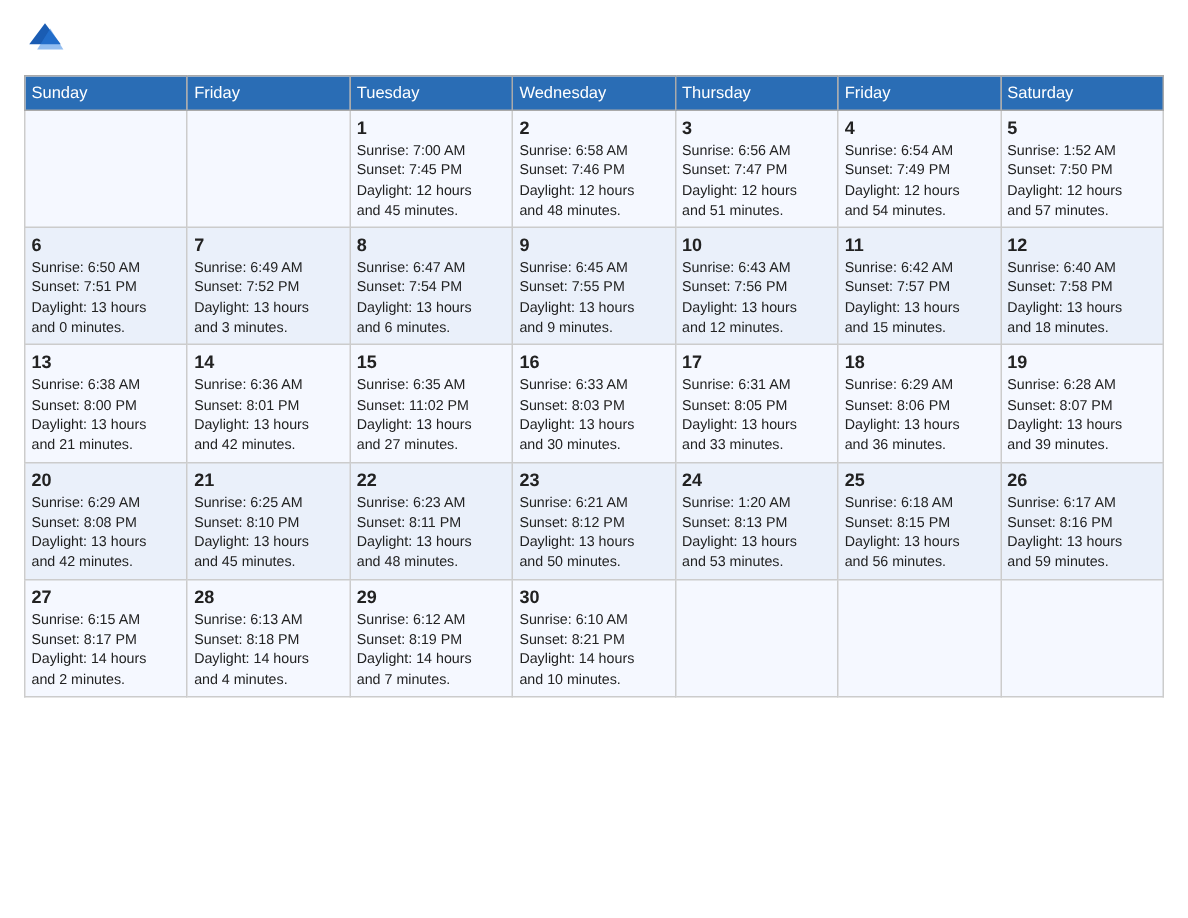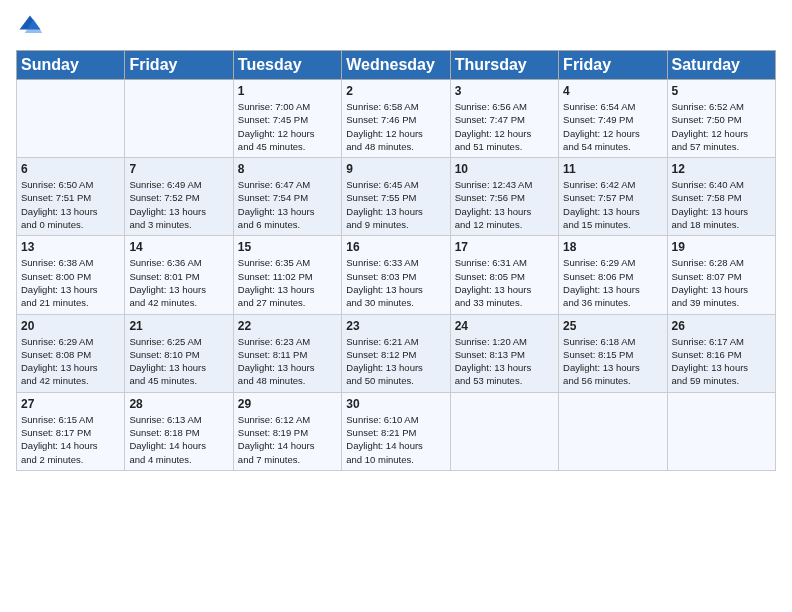--- a/index.html
+++ b/index.html
@@ -59,22 +59,22 @@
       color: #444;
     }
     table {
       width: 100%;
       border-collapse: collapse;
       table-layout: fixed;
     }
     thead th {
       background-color: #2a6db5;
       color: #fff;
-      font-size: 16px;
-      font-weight: bold;
+      font-size: 11px;
+      font-weight: normal;
       padding: 5px 4px;
       text-align: left;
       border: 1px solid #aaa;
     }
     tbody td {
       vertical-align: top;
       border: 1px solid #ccc;
       padding: 4px 4px;
       font-size: 9.5px;
       color: #222;
@@ -157,21 +157,21 @@
           </td>
           <td>
             <span class="day-num">4</span>
             <span class="cell-line">Sunrise: 6:54 AM</span>
             <span class="cell-line">Sunset: 7:49 PM</span>
             <span class="cell-line">Daylight: 12 hours</span>
             <span class="cell-line">and 54 minutes.</span>
           </td>
           <td>
             <span class="day-num">5</span>
-            <span class="cell-line">Sunrise: 6:52 AM</span>
+            <span class="cell-line">Sunrise: 1:52 AM</span>
             <span class="cell-line">Sunset: 7:50 PM</span>
             <span class="cell-line">Daylight: 12 hours</span>
             <span class="cell-line">and 57 minutes.</span>
           </td>
         </tr>
         <tr>
           <td>
             <span class="day-num">6</span>
             <span class="cell-line">Sunrise: 6:50 AM</span>
             <span class="cell-line">Sunset: 7:51 PM</span>
@@ -194,21 +194,21 @@
           </td>
           <td>
             <span class="day-num">9</span>
             <span class="cell-line">Sunrise: 6:45 AM</span>
             <span class="cell-line">Sunset: 7:55 PM</span>
             <span class="cell-line">Daylight: 13 hours</span>
             <span class="cell-line">and 9 minutes.</span>
           </td>
           <td>
             <span class="day-num">10</span>
-            <span class="cell-line">Sunrise: 12:43 AM</span>
+            <span class="cell-line">Sunrise: 6:43 AM</span>
             <span class="cell-line">Sunset: 7:56 PM</span>
             <span class="cell-line">Daylight: 13 hours</span>
             <span class="cell-line">and 12 minutes.</span>
           </td>
           <td>
             <span class="day-num">11</span>
             <span class="cell-line">Sunrise: 6:42 AM</span>
             <span class="cell-line">Sunset: 7:57 PM</span>
             <span class="cell-line">Daylight: 13 hours</span>
             <span class="cell-line">and 15 minutes.</span>

